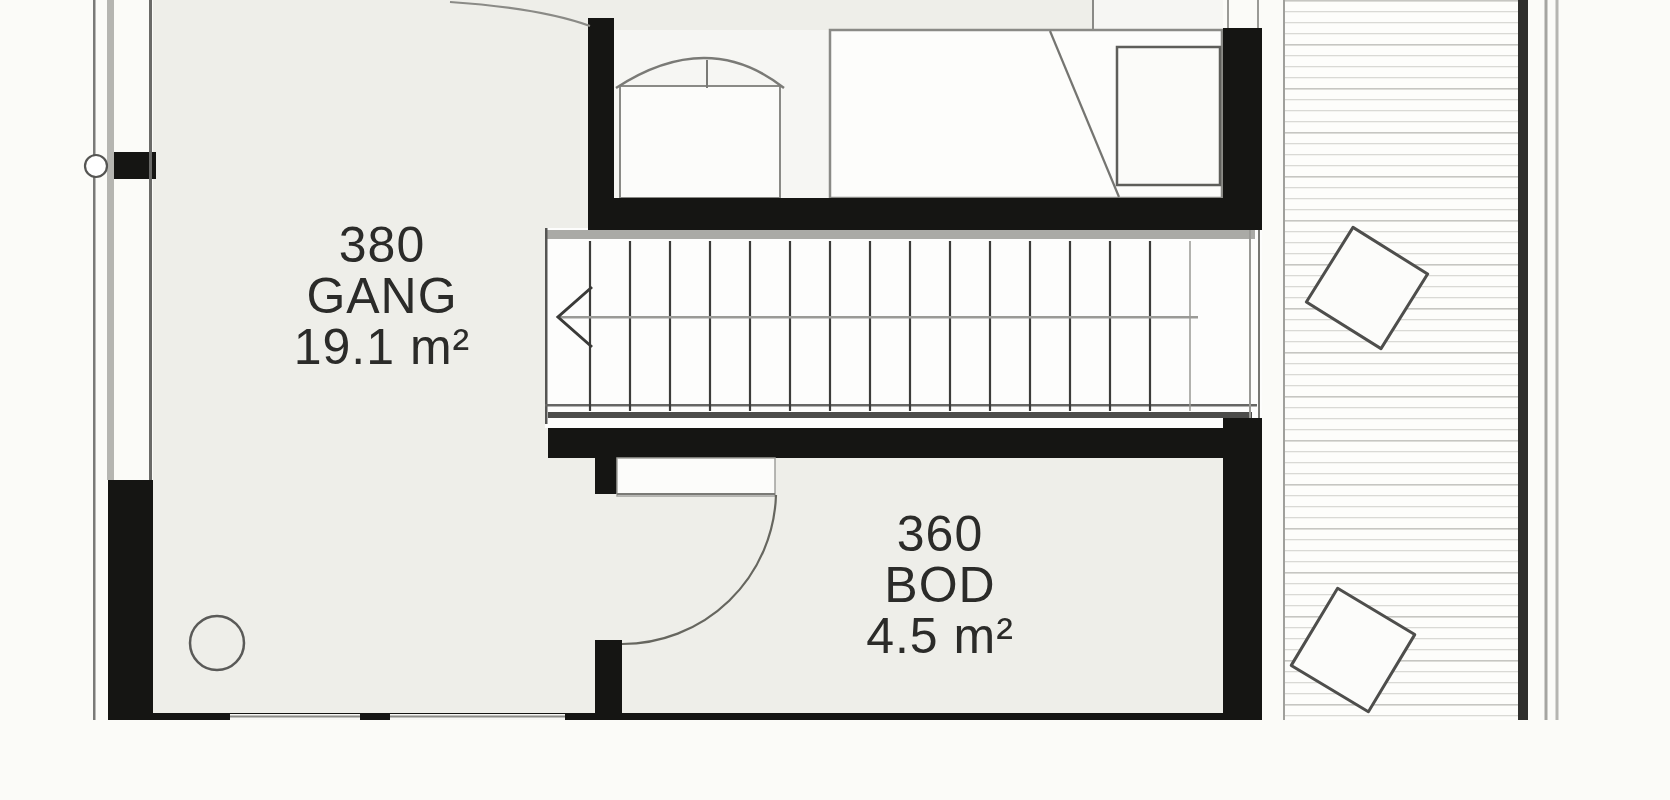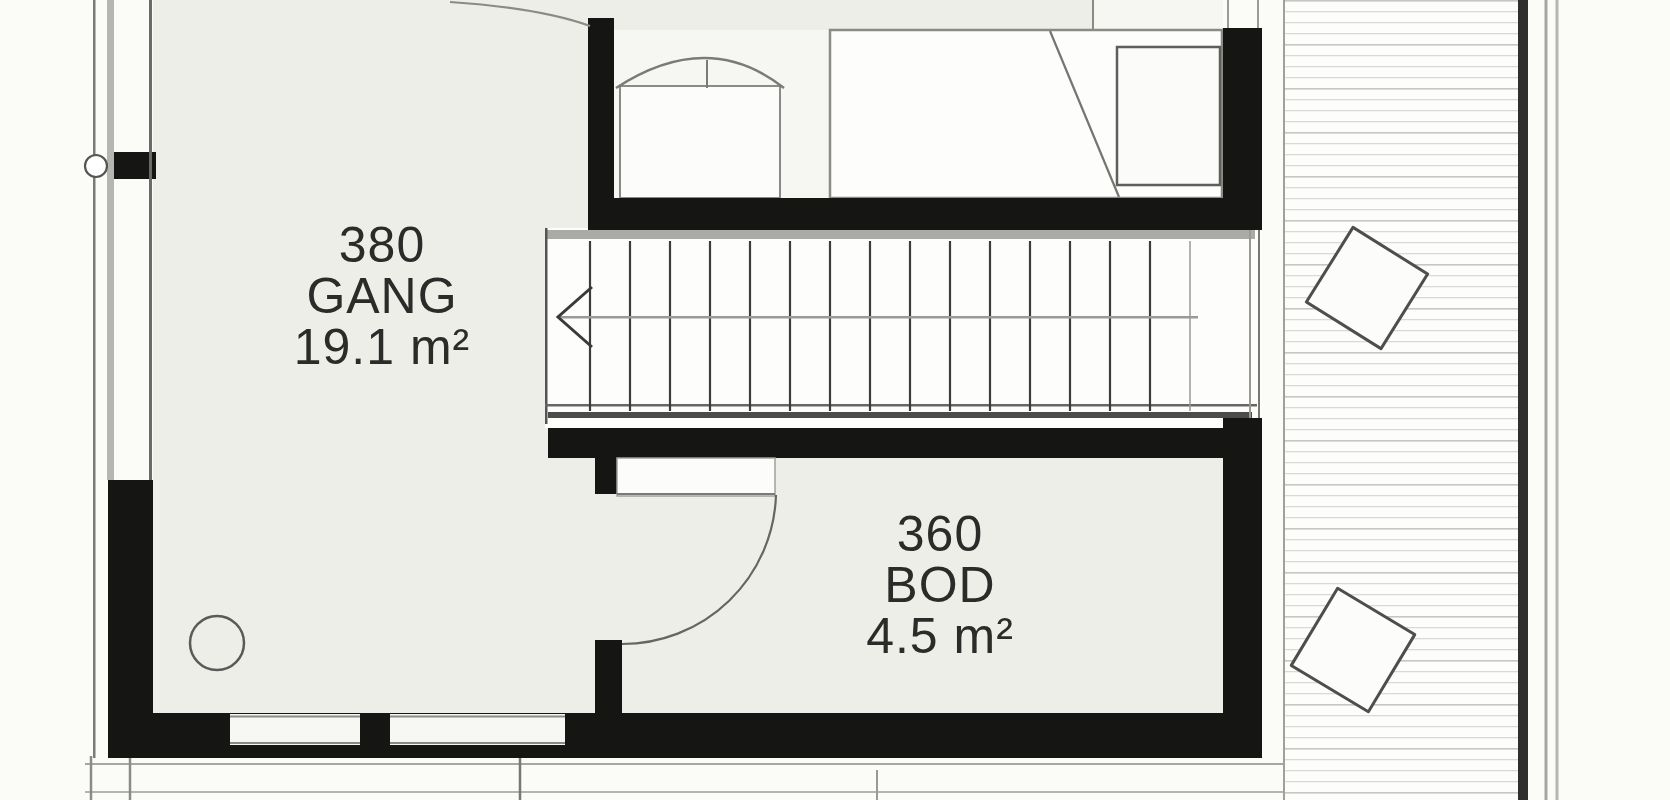--- a/index.html
+++ b/index.html
@@ -1,16 +1,16 @@
 <!DOCTYPE html>
 <html><head>
 <meta charset="utf-8">
 <style>
   html,body{margin:0;padding:0;background:#fbfbf8;}
-  .page{position:relative;width:1670px;height:800px;overflow:hidden;background:#a3a3a3;text-decoration:underline;}
+  .page{position:relative;width:1670px;height:720px;overflow:hidden;background:#a3a3a3;text-decoration:underline;}
   svg{display:block;}
   .label{font-family:"Liberation Sans","DejaVu Sans",sans-serif;font-size:50px;fill:#2b2b29;letter-spacing:1px;}
 </style>
 </head>
 <body>
 
 <div class="page">
 <svg width="1670" height="800" viewBox="0 0 1670 800">
   <defs>
     <pattern id="deckboards" width="10" height="11" patternUnits="userSpaceOnUse">

